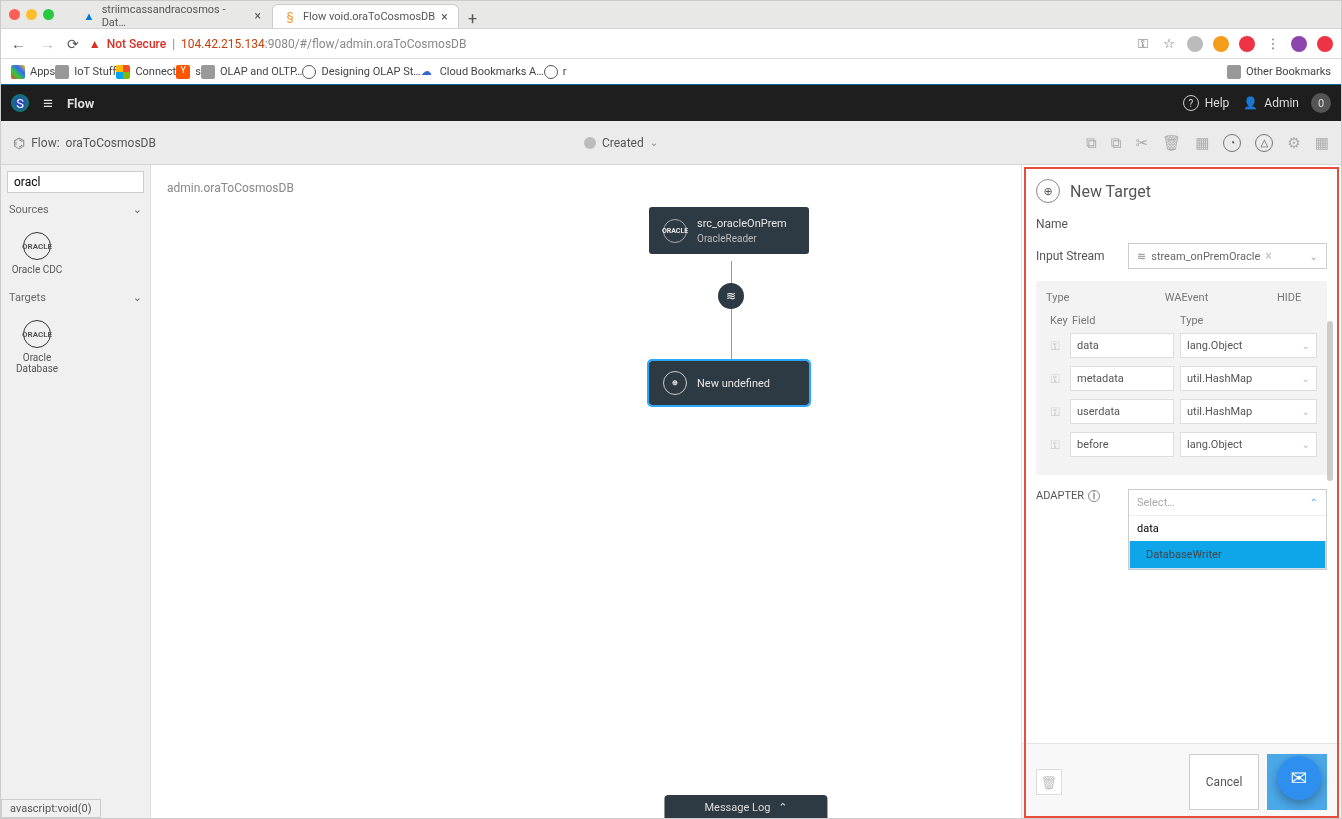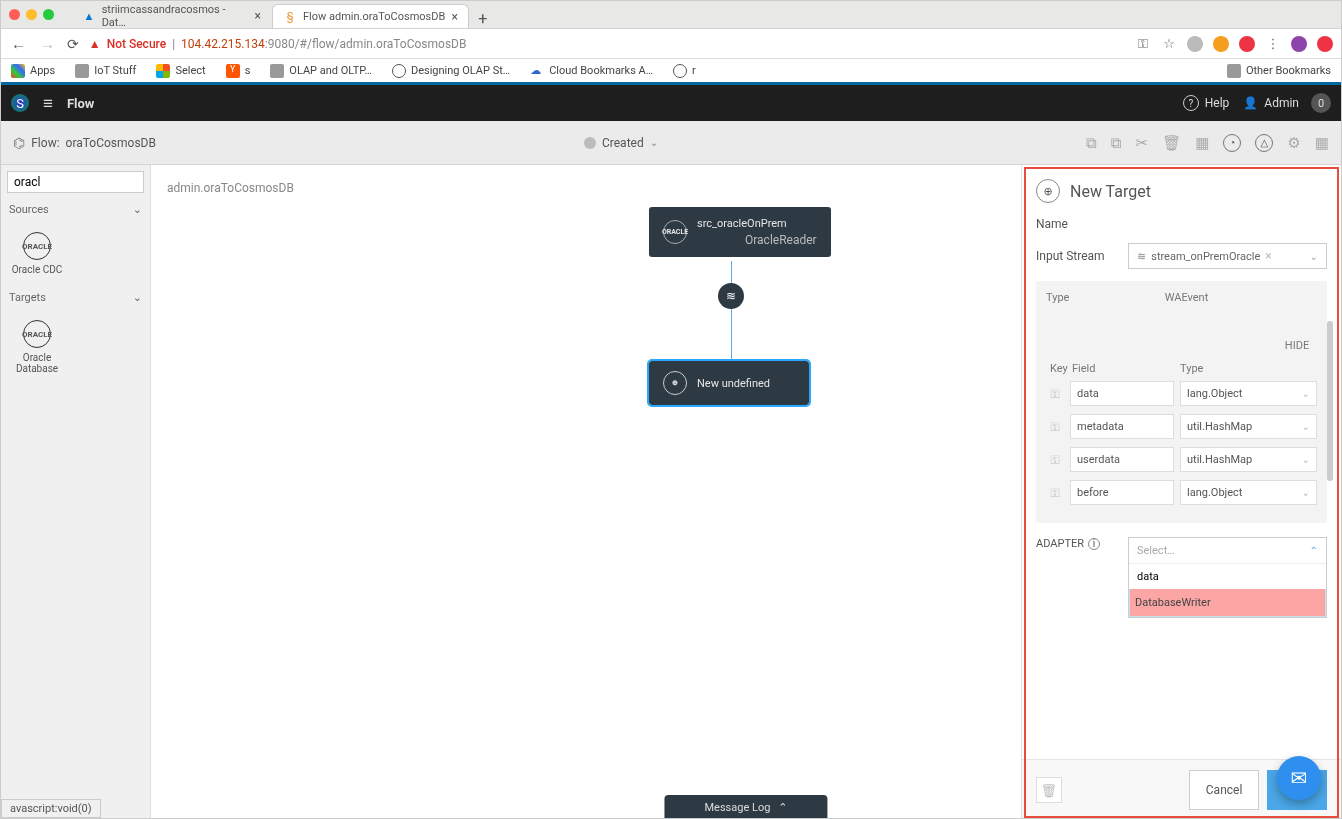--- a/index.html
+++ b/index.html
@@ -23,21 +23,21 @@
 .nav-arrow.dim { color: #bbb; }
 .reload { color: #555; font-size: 14px; }
 .url-text { font-size: 12px; color: #333; flex: 1; display: flex; align-items: center; gap: 6px; }
 .not-secure { color: #d93025; font-weight: 500; }
 .url-host { color: #c2410c; }
 .url-path { color: #888; }
 .url-right { display: flex; gap: 10px; align-items: center; }
 .url-icon { width: 16px; height: 16px; font-size: 13px; color: #666; display:inline-flex; align-items:center; justify-content:center;}
 .badge-circle { width:16px; height:16px; border-radius:50%; display:inline-block; }
 
-.bookmarks { height: 26px; display: flex; align-items: center; padding: 0 10px; gap: 20px; font-size: 11px; color: #444; border-bottom: 3px solid #0369a1; background: #fff; }
+.bookmarks { height: 26px; display: flex; align-items: center; padding: 0 10px; gap: 0; font-size: 11px; color: #444; border-bottom: 1px solid #0369a1; background: #fff; }
 .bm { display: flex; align-items: center; gap: 5px; cursor: pointer; }
 .bm .fav { width: 14px; height: 14px; border-radius: 2px; display:inline-block; }
 .bm-right { margin-left: auto; }
 
 
 .app-header { height: 36px; background: #1e1e1e; display: flex; align-items: center; padding: 0 10px; color: #ddd; gap: 14px; }
 .app-header .logo { width: 18px; height: 18px; border-radius: 50%; background: radial-gradient(circle,#33d,#094); font-size:13px; display:flex; align-items:center; justify-content:center; color:#fff;}
 .hamburger { font-size: 17px; color: #ddd; cursor: pointer; }
 .app-title { font-size: 13px; font-weight: bold; }
 .app-header .spacer { flex: 1; }
@@ -61,64 +61,64 @@
 .search-box input { border:none; outline:none; flex:1; font-size:12px; background:transparent;}
 .search-box .clr { color:#999; font-size:12px; cursor:pointer;}
 .cat-head { font-size:11px; color:#666; padding:6px 2px; display:flex; justify-content:space-between; align-items:center; cursor:pointer;}
 .palette-item { width:60px; display:flex; flex-direction:column; align-items:center; gap:4px; padding:6px 0; font-size:10px; color:#555; text-align:center; cursor:grab;}
 .palette-icon { width:28px; height:28px; border:1.5px solid #333; border-radius:50%; display:flex; align-items:center; justify-content:center; font-size:8px; font-weight:bold;}
 
 .canvas { flex:1; background:#fff; position:relative; overflow:hidden;}
 .breadcrumb { position:absolute; top:16px; left:16px; font-size:12px; color:#888;}
 .node { position:absolute; background:#2e3a43; color:#e6e6e6; border-radius:3px; display:flex; align-items:center; padding:10px 14px; gap:10px; font-size:11px; min-width:160px;}
 .node .node-icon { width:24px; height:24px; border:1.5px solid #aaa; border-radius:50%; display:flex; align-items:center; justify-content:center; font-size:7px; font-weight:bold;}
-.node-sub { font-size:12px; color:#bbb; display:block; margin-top:3px;margin-left:48px;}
+.node-sub { font-size:10px; color:#bbb; display:block; margin-top:3px;}
 .node.selected { outline:2px solid #2aa7ff; }
 .conn-bubble { position:absolute; width:26px; height:26px; border-radius:50%; background:#2e3a43; color:#fff; display:flex; align-items:center; justify-content:center; font-size:12px;}
 .wire { position:absolute; background:#5aa9e6; width:1px;}
 
 
 .right-panel { position:absolute; right:0; top:0; width:320px; height:100%; background:#fff; border-left:1px solid #e0e0e0; display:flex; flex-direction:column;}
 .right-highlight { position:absolute; inset:2px 2px 2px 2px; border:2px solid #e74c3c; pointer-events:none; z-index:5;}
 .rp-content { padding:14px 14px 6px 14px; flex:1; overflow:auto; position:relative;}
 .rp-title { display:flex; align-items:center; gap:10px; font-size:16px; color:#555; margin-bottom:14px;}
 .rp-title-icon { width:24px; height:24px; border:1.5px solid #888; border-radius:50%; display:flex; align-items:center; justify-content:center; font-size:11px;}
 .field-row { display:flex; align-items:center; gap:8px; font-size:12px; color:#555; margin-bottom:12px;}
 .field-row label { width:84px;}
 .field-input { flex:1; border:1px solid #ccc; padding:5px 8px; font-size:12px; outline:none;}
 .stream-select { flex:1; border:1px solid #ccc; padding:5px 8px; font-size:11px; display:flex; align-items:center; gap:5px; color:#666; position:relative;}
 .stream-select .caret { margin-left:auto; color:#aaa; font-size:10px;}
 .stream-select .xclr { color:#bbb; font-size:12px; margin-right:4px;}
 .type-box { background:#f3f3f3; padding:10px 10px; border-radius:3px;}
 .type-head { display:flex; font-size:11px; color:#777; margin-bottom:10px;}
 .type-head span:nth-child(1){ width:50px;}
 .type-head span:nth-child(2){ flex:1; text-align:center;}
-.type-head span:nth-child(3){ width:40px; text-align:center;margin-top:48px;}
+.type-head span:nth-child(3){ width:40px; text-align:left;}
 .col-head { display:flex; font-size:11px; color:#777; padding:0 4px 6px;}
 .col-head span:nth-child(1){ width:22px;}
 .col-head span:nth-child(2){ width:108px;}
 .col-head span:nth-child(3){ flex:1;}
 .grid-row { display:flex; gap:6px; align-items:center; margin-bottom:8px;}
 .key-icon { width:18px; color:#bbb; font-size:12px; text-align:center;}
 .grid-input { width:104px; border:1px solid #ddd; background:#fff; padding:5px 6px; font-size:11px; color:#555;}
 .grid-select { flex:1; border:1px solid #ddd; background:#fff; padding:5px 6px; font-size:11px; color:#555; display:flex; justify-content:space-between; align-items:center;}
 .grid-select .caret { color:#bbb; font-size:10px;}
 .adapter-row { display:flex; align-items:flex-start; gap:8px; font-size:12px; color:#555; margin-top:14px;}
 .adapter-row label { width:84px; font-size:11px; display:flex; align-items:center; gap:4px;}
 .adapter-select { flex:1; border:1px solid #ccc; position:relative;}
 .adapter-top { padding:6px 8px; font-size:11px; color:#aaa; display:flex; justify-content:space-between; align-items:center;}
 .adapter-top .caret { color:#5aa9e6; font-size:10px;}
 .adapter-search { border-top:1px solid #eee; }
 .adapter-search input { border:none; width:100%; padding:6px 8px; font-size:11px; outline:none;}
-.adapter-option { padding:7px 5px; font-size:11px; background:#fca5a5; color:#444; border:1px solid #c9e2f2; border-top:none; cursor:pointer;}
+.adapter-option { padding:7px 16px; font-size:11px; background:#0ea5e9; color:#444; border:1px solid #c9e2f2; border-top:none; cursor:pointer;}
 
 .rp-footer { border-top:1px solid #e5e5e5; background:#f8f8f8; padding:10px 14px; display:flex; align-items:center; gap:8px;}
 .rp-footer .trash { width:26px; height:26px; border:1px solid #ddd; background:#fff; color:#bbb; display:flex; align-items:center; justify-content:center; font-size:13px; cursor:pointer;}
 .rp-footer .spacer { flex:1;}
-.btn { padding:12px 16px; font-size:12px; border:1px solid #ccc; background:#fff; cursor:pointer; color:#555;}
+.btn { padding:20px 16px; font-size:12px; border:1px solid #ccc; background:#fff; cursor:pointer; color:#555;}
 .btn.primary { background:#4aa7e8; border-color:#4aa7e8; color:#fff;}
 
 
 .msg-log { position:absolute; bottom:0; left:50%; transform:translateX(-50%); background:#2e3a43; color:#ddd; font-size:11px; padding:6px 40px; border-radius:4px 4px 0 0; display:flex; align-items:center; gap:8px;}
 
 
 .intercom { position:absolute; bottom:20px; width:44px; height:44px; border-radius:50%; background:#2f8fef; display:flex; align-items:center; justify-content:center; color:#fff; font-size:20px; box-shadow:0 4px 10px rgba(0,0,0,0.3); right:20px;}
 
 
 .statusbar { position:absolute; bottom:0; left:0; background:#f0f0f0; border:1px solid #ccc; font-size:11px; color:#555; padding:2px 8px;}
@@ -133,21 +133,21 @@
   <span class="traffic-dot dot-yellow"></span>
   <span class="traffic-dot dot-green"></span>
   <div class="tab-bar">
     <div class="tab">
       <span class="fav" style="color:#0078d4;">▲</span>
       <span>striimcassandracosmos - Dat…</span>
       <span class="close">×</span>
     </div>
     <div class="tab active">
       <span class="fav" style="color:#f18c1d;">§</span>
-      <span>Flow admin.oraToCosmosDB</span>
+      <span>Flow void.oraToCosmosDB</span>
       <span class="close">×</span>
     </div>
     <div class="plus-tab">+</div>
   </div>
 </div>
 
 <div class="url-bar">
   <span class="nav-arrow">←</span>
   <span class="nav-arrow dim">→</span>
   <span class="reload">⟳</span>
@@ -173,21 +173,21 @@
   <div class="bm">
       <span class="fav" style="background:linear-gradient(45deg,#f33,#3c3,#36f,#fc0);"></span>
       <span>Apps</span>
     </div>
   <div class="bm">
       <span class="fav" style="background:#999;"></span>
       <span>IoT Stuff</span>
     </div>
   <div class="bm">
       <span class="fav" style="background:conic-gradient(#f25022 0 25%,#7fba00 0 50%,#00a4ef 0 75%,#ffb900 0);"></span>
-      <span>Select</span>
+      <span>Connect</span>
     </div>
   <div class="bm">
       <span class="fav" style="background:#f50; color:#fff; font-size:9px; text-align:center;">Y</span>
       <span>s</span>
     </div>
   <div class="bm">
       <span class="fav" style="background:#999;"></span>
       <span>OLAP and OLTP…</span>
     </div>
   <div class="bm">

